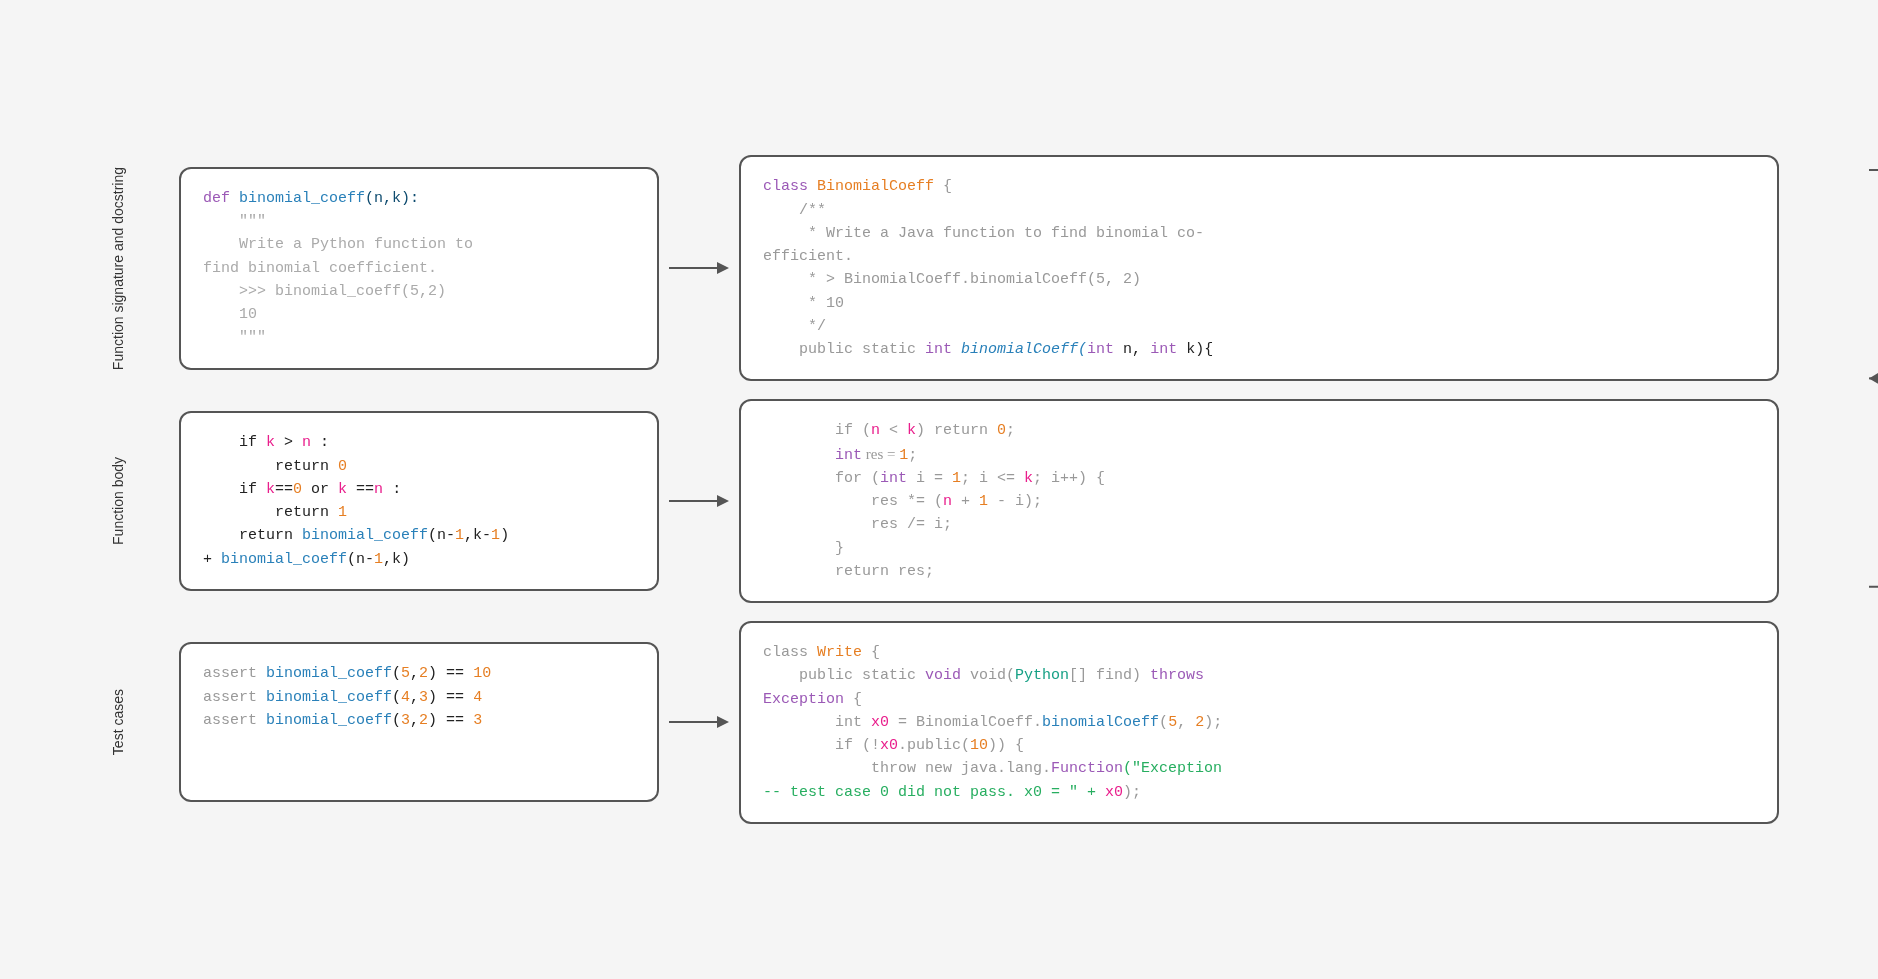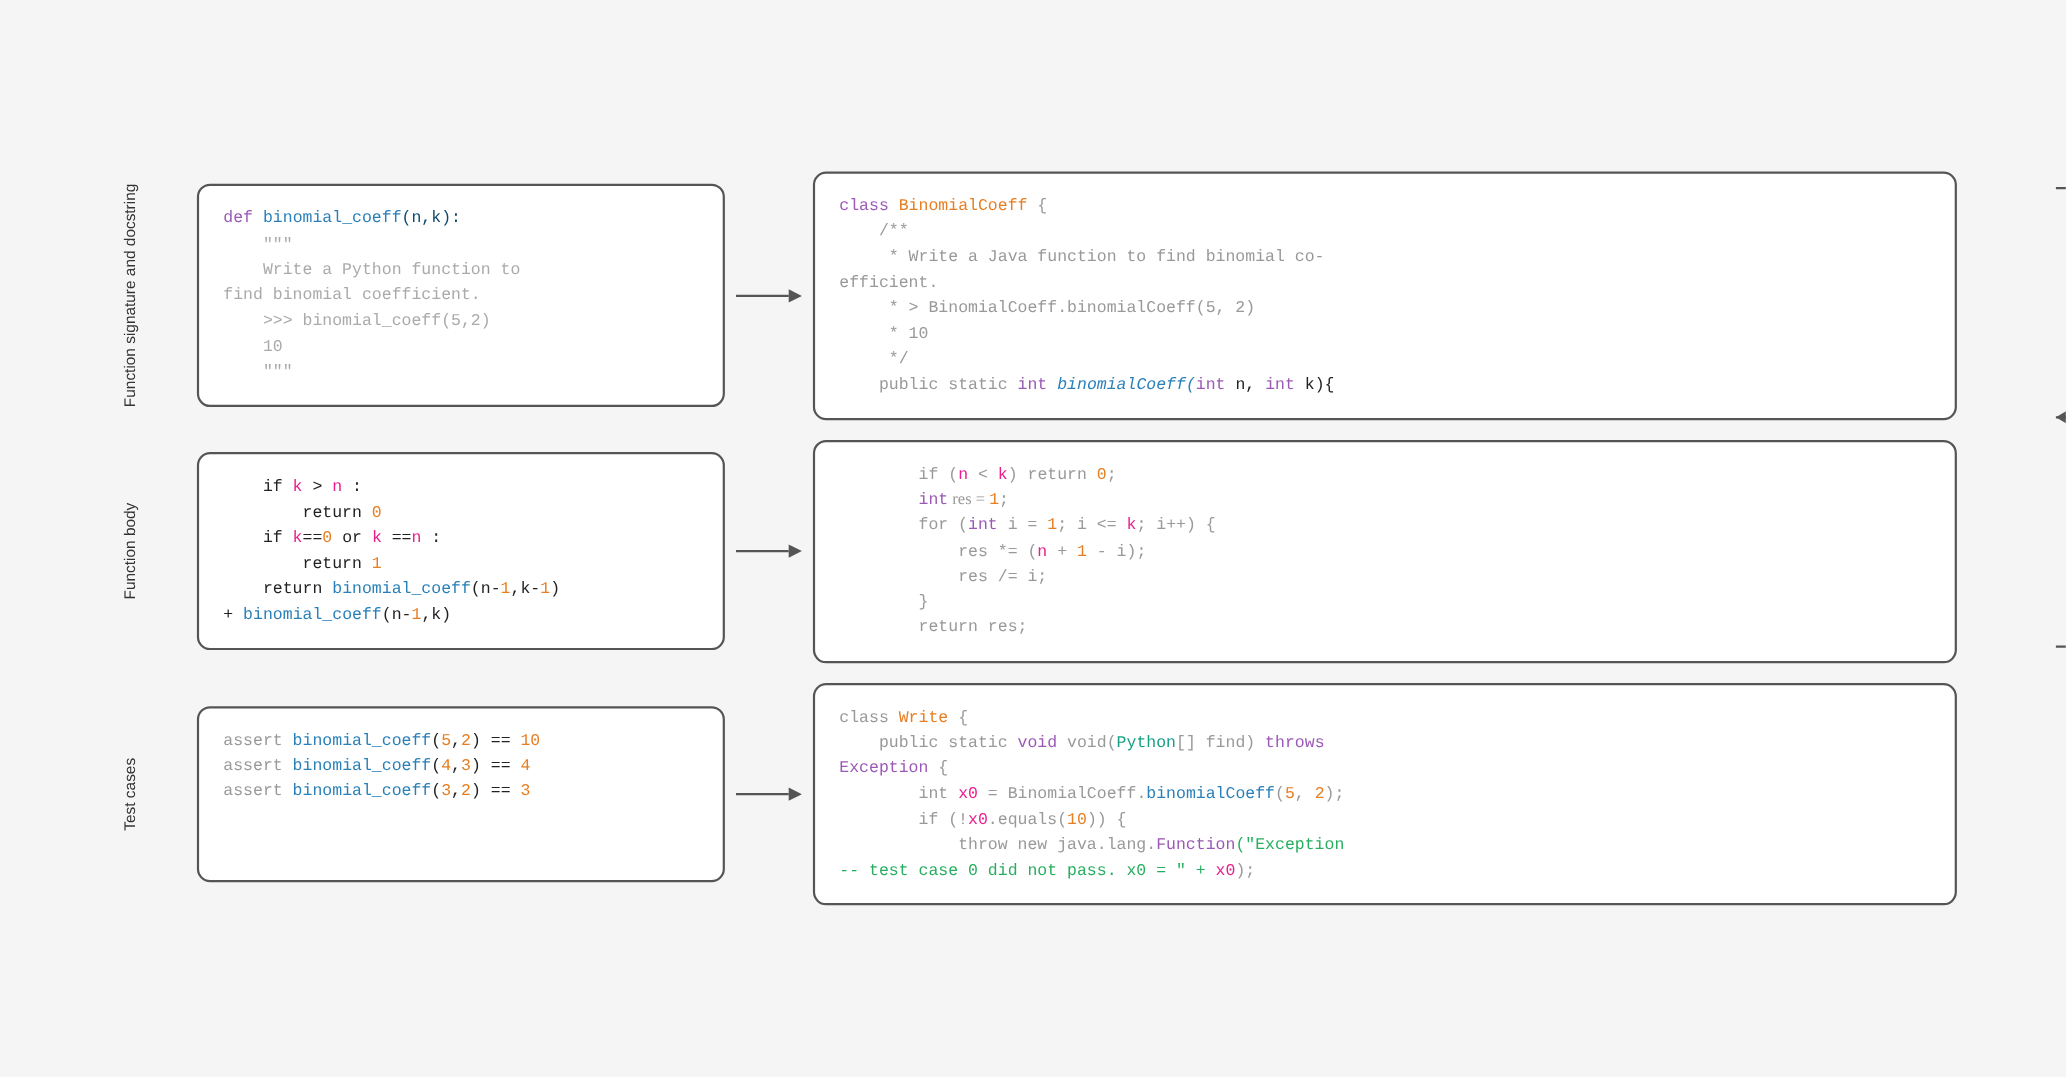--- a/index.html
+++ b/index.html
@@ -150,21 +150,21 @@
           <div class="arrow-container" style="width: 80px; display: flex; align-items: center; justify-content: center;">
             <svg width="60" height="20" viewBox="0 0 60 20">
     <line x1="0" y1="10" x2="48" y2="10" stroke="#555" stroke-width="2"></line>
     <polygon points="48,4 60,10 48,16" fill="#555"></polygon>
   </svg>
           </div>
           <div class="code-box right-box" style="white-space: pre-wrap;"><span style="color: rgb(153, 153, 153);">class </span><span style="color: rgb(230, 126, 34);">Write</span><span style="color: rgb(153, 153, 153);"> {
     public static </span><span style="color: rgb(155, 89, 182);">void</span><span style="color: rgb(153, 153, 153);"> void(</span><span style="color: rgb(22, 160, 133);">Python</span><span style="color: rgb(153, 153, 153);">[] find) </span><span style="color: rgb(155, 89, 182);">throws
 Exception</span><span style="color: rgb(153, 153, 153);"> {
         int </span><span style="color: rgb(233, 30, 140);">x0</span><span style="color: rgb(153, 153, 153);"> = BinomialCoeff.</span><span style="color: rgb(41, 128, 185);">binomialCoeff</span><span style="color: rgb(153, 153, 153);">(</span><span style="color: rgb(230, 126, 34);">5</span><span style="color: rgb(153, 153, 153);">, </span><span style="color: rgb(230, 126, 34);">2</span><span style="color: rgb(153, 153, 153);">);
-        if (!</span><span style="color: rgb(233, 30, 140);">x0</span><span style="color: rgb(153, 153, 153);">.equals(</span><span style="color: rgb(230, 126, 34);">10</span><span style="color: rgb(153, 153, 153);">)) {
+        if (!</span><span style="color: rgb(233, 30, 140);">x0</span><span style="color: rgb(153, 153, 153);">.public(</span><span style="color: rgb(230, 126, 34);">10</span><span style="color: rgb(153, 153, 153);">)) {
             throw new java.lang.</span><span style="color: rgb(155, 89, 182);">Function</span><span style="color: rgb(39, 174, 96);">("Exception
 -- test case 0 did not pass. x0 = " + </span><span style="color: rgb(233, 30, 140);">x0</span><span style="color: rgb(153, 153, 153);">);</span></div>
         </div>
       </div>
 
     <div style="width:70px;position:relative;flex-shrink:0;" id="right-side">
     </div>
   <div style="position: absolute; right: -65px; top: 0px; width: 65px; height: 667.5px; pointer-events: none;"><svg width="65" height="667.5">
           <line x1="20" y1="15" x2="40" y2="15" stroke="#555" stroke-width="2"></line>
           <line x1="40" y1="15" x2="40" y2="431.75" stroke="#555" stroke-width="2"></line>

